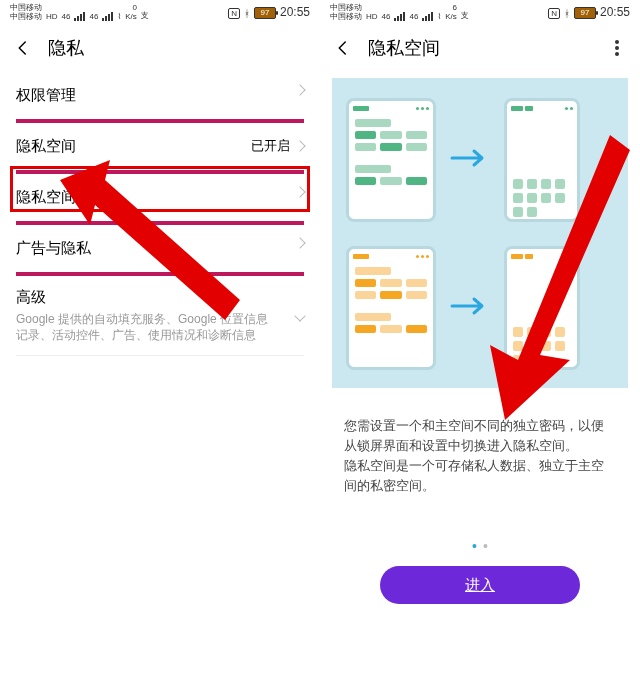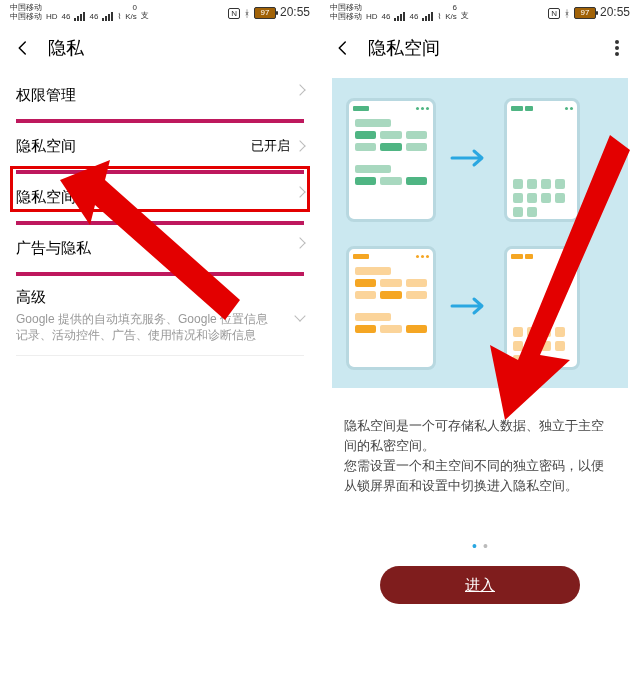--- a/index.html
+++ b/index.html
@@ -68,21 +68,21 @@
   .arrow-right svg{width:40px;height:20px;}
 
   .info-card { margin: 16px 12px 0; padding: 12px 12px 14px; border: 0; position: relative; }
   .info-title { text-align: center; font-size: 16px; font-weight: 500; margin-bottom: 10px; }
   .info-text { font-size: 13px; color: #444; line-height: 20px; }
 
   .pager { text-align:center; margin-top: 28px; font-size: 14px; color:#2aa7e1; }
   .pager span { margin: 0 3px; }
   .pager .inactive { color: #bbb; }
 
-  .enter-btn { display:block; margin: 12px auto 16px; width: 200px; height: 38px; background:#7f1d1d; color:#fff; border:none; border-radius: 19px; font-size: 15px; text-decoration: underline; }
+  .enter-btn { display:block; margin: 12px auto 16px; width: 200px; height: 38px; background:#6d28d9; color:#fff; border:none; border-radius: 19px; font-size: 15px; text-decoration: underline; }
 
   
   .big-arrow { position:absolute; pointer-events:none; }
 </style>
 </head>
 <body>
 
 <div class="stage">
 
   <div class="screen">
@@ -339,22 +339,22 @@
               <div class="sq orange-l"></div>
               <div class="sq orange-l"></div>
               <div class="sq orange-l"></div>
               <div class="sq orange-l"></div>
           </div>
         </div>
       </div>
     </div>
 
     <div class="info-card">
+      <div class="info-text">您需设置一个和主空间不同的独立密码，以便从锁屏界面和设置中切换进入隐私空间。</div>
       <div class="info-text">隐私空间是一个可存储私人数据、独立于主空间的私密空间。</div>
-      <div class="info-text">您需设置一个和主空间不同的独立密码，以便从锁屏界面和设置中切换进入隐私空间。</div>
     </div>
 
     <div class="pager">
       <span>•</span><span class="inactive">•</span>
     </div>
 
     <button class="enter-btn">进入</button>
   </div>
 
   <svg class="big-arrow" style="left:40px;top:150px;width:210px;height:190px;" viewBox="0 0 210 190">

